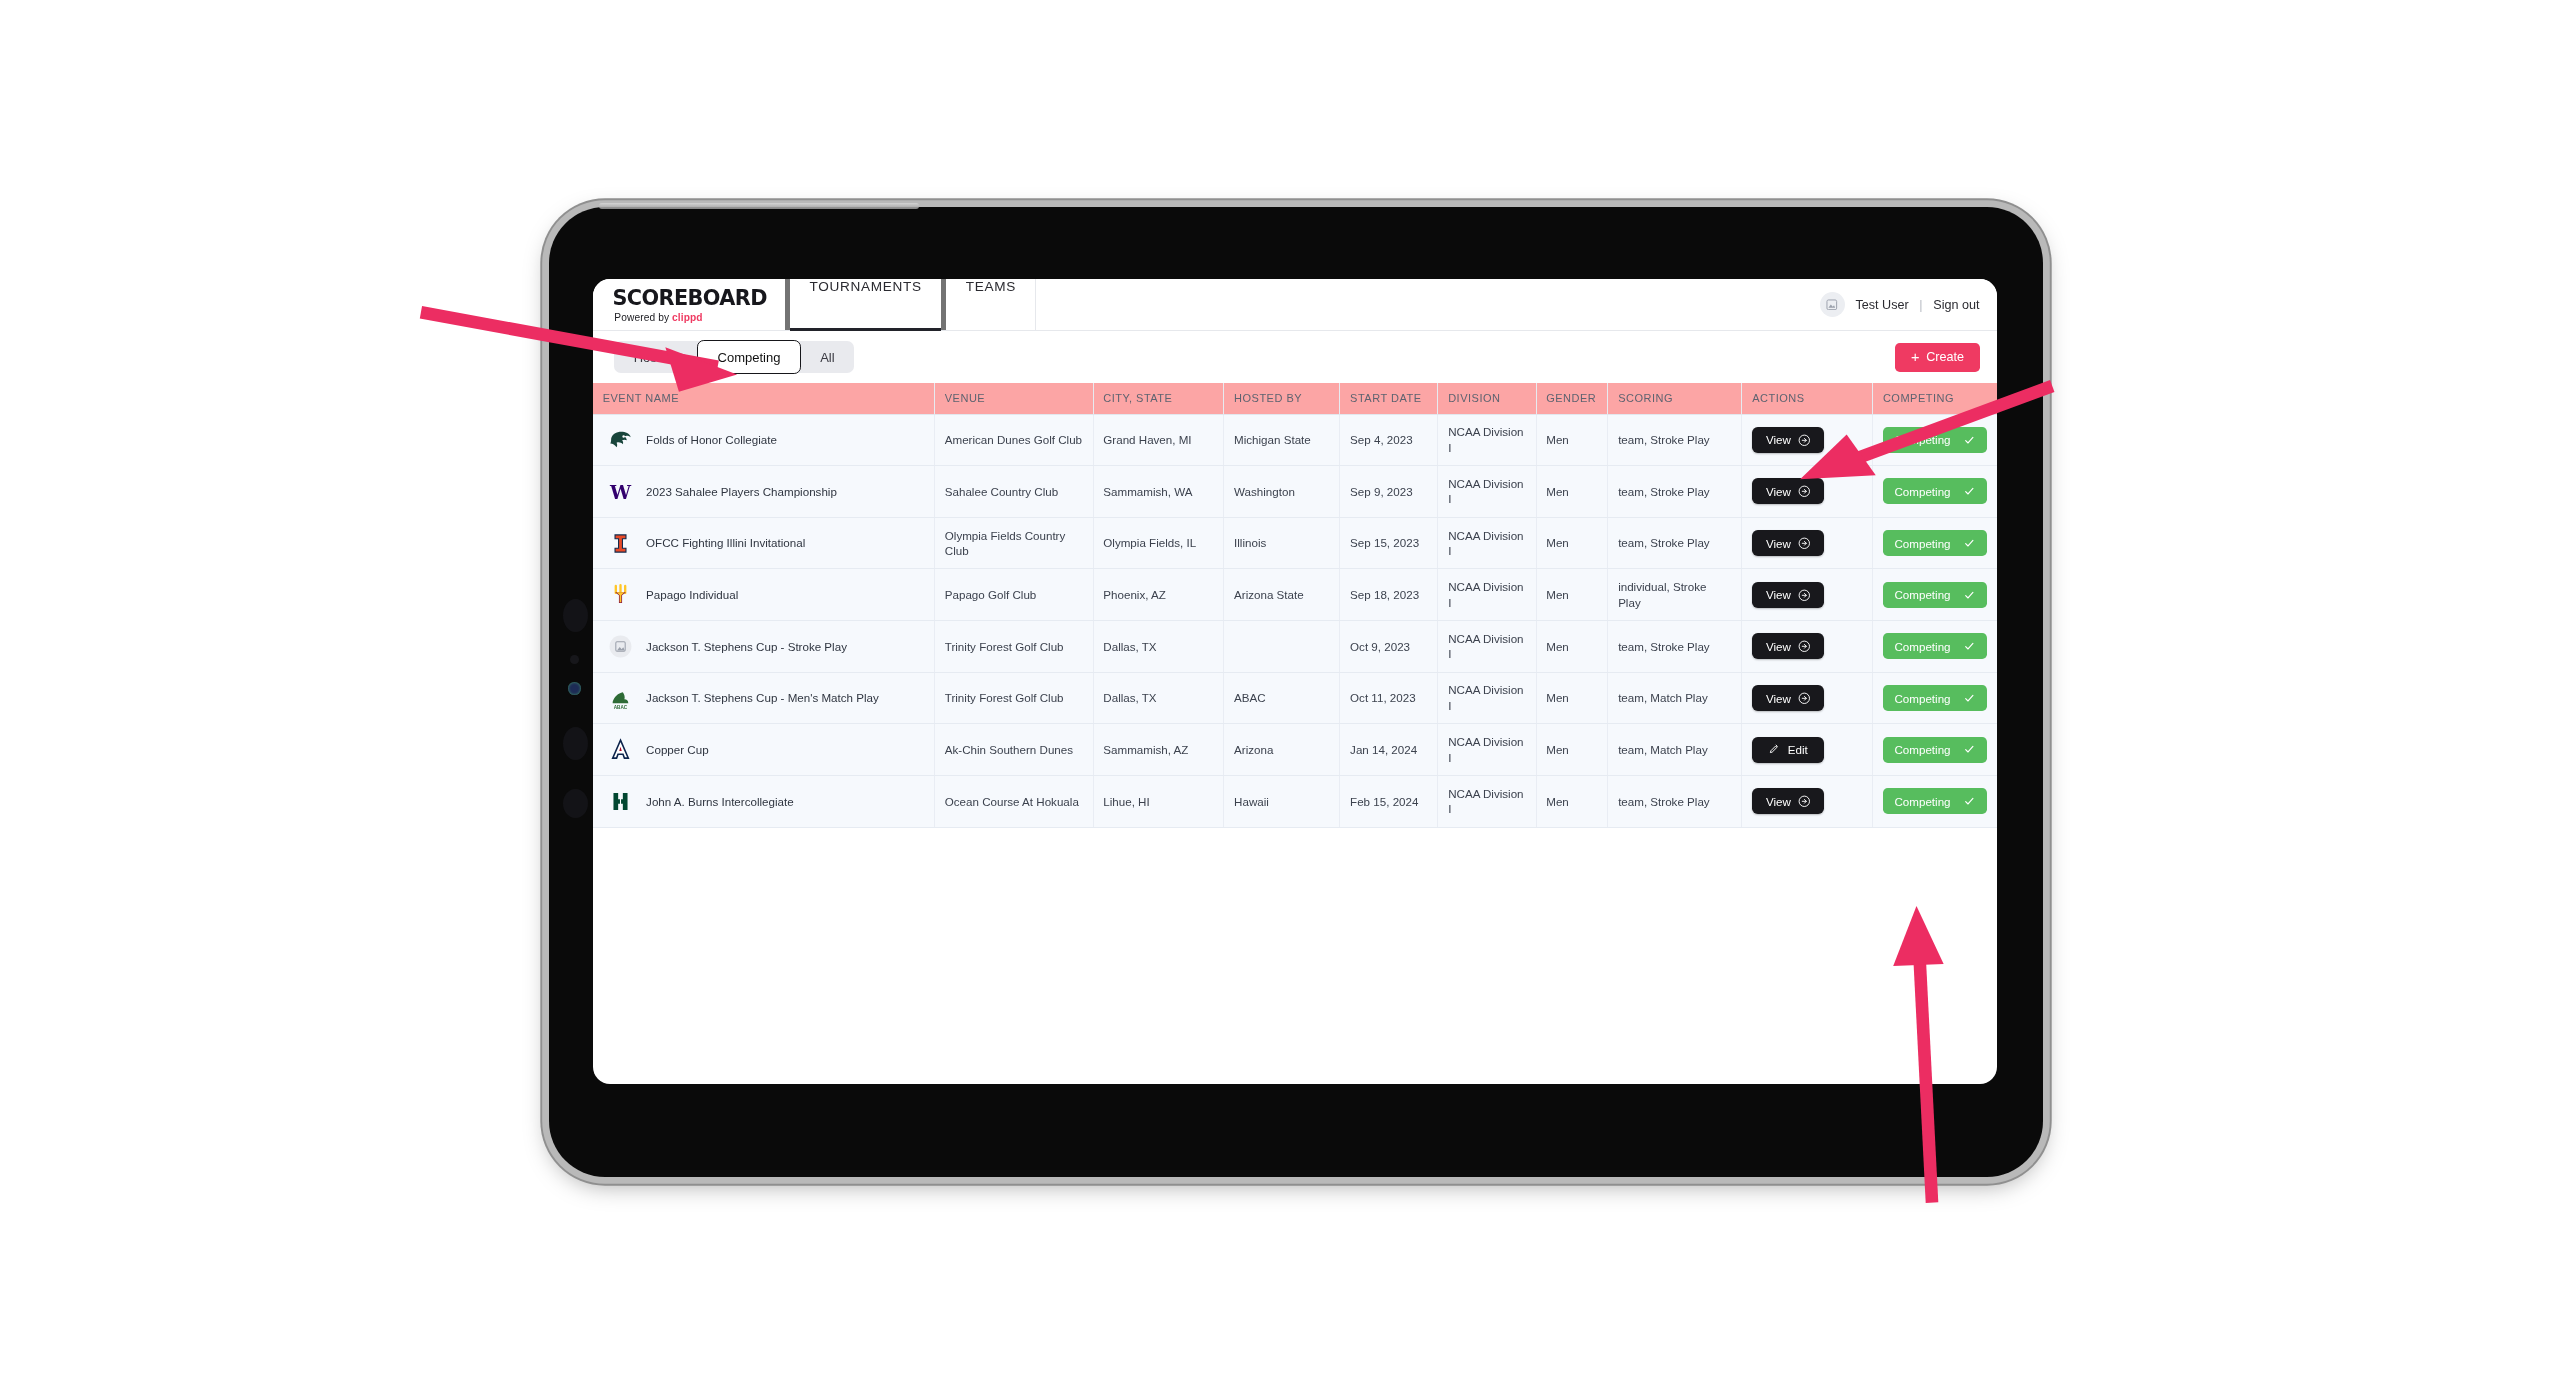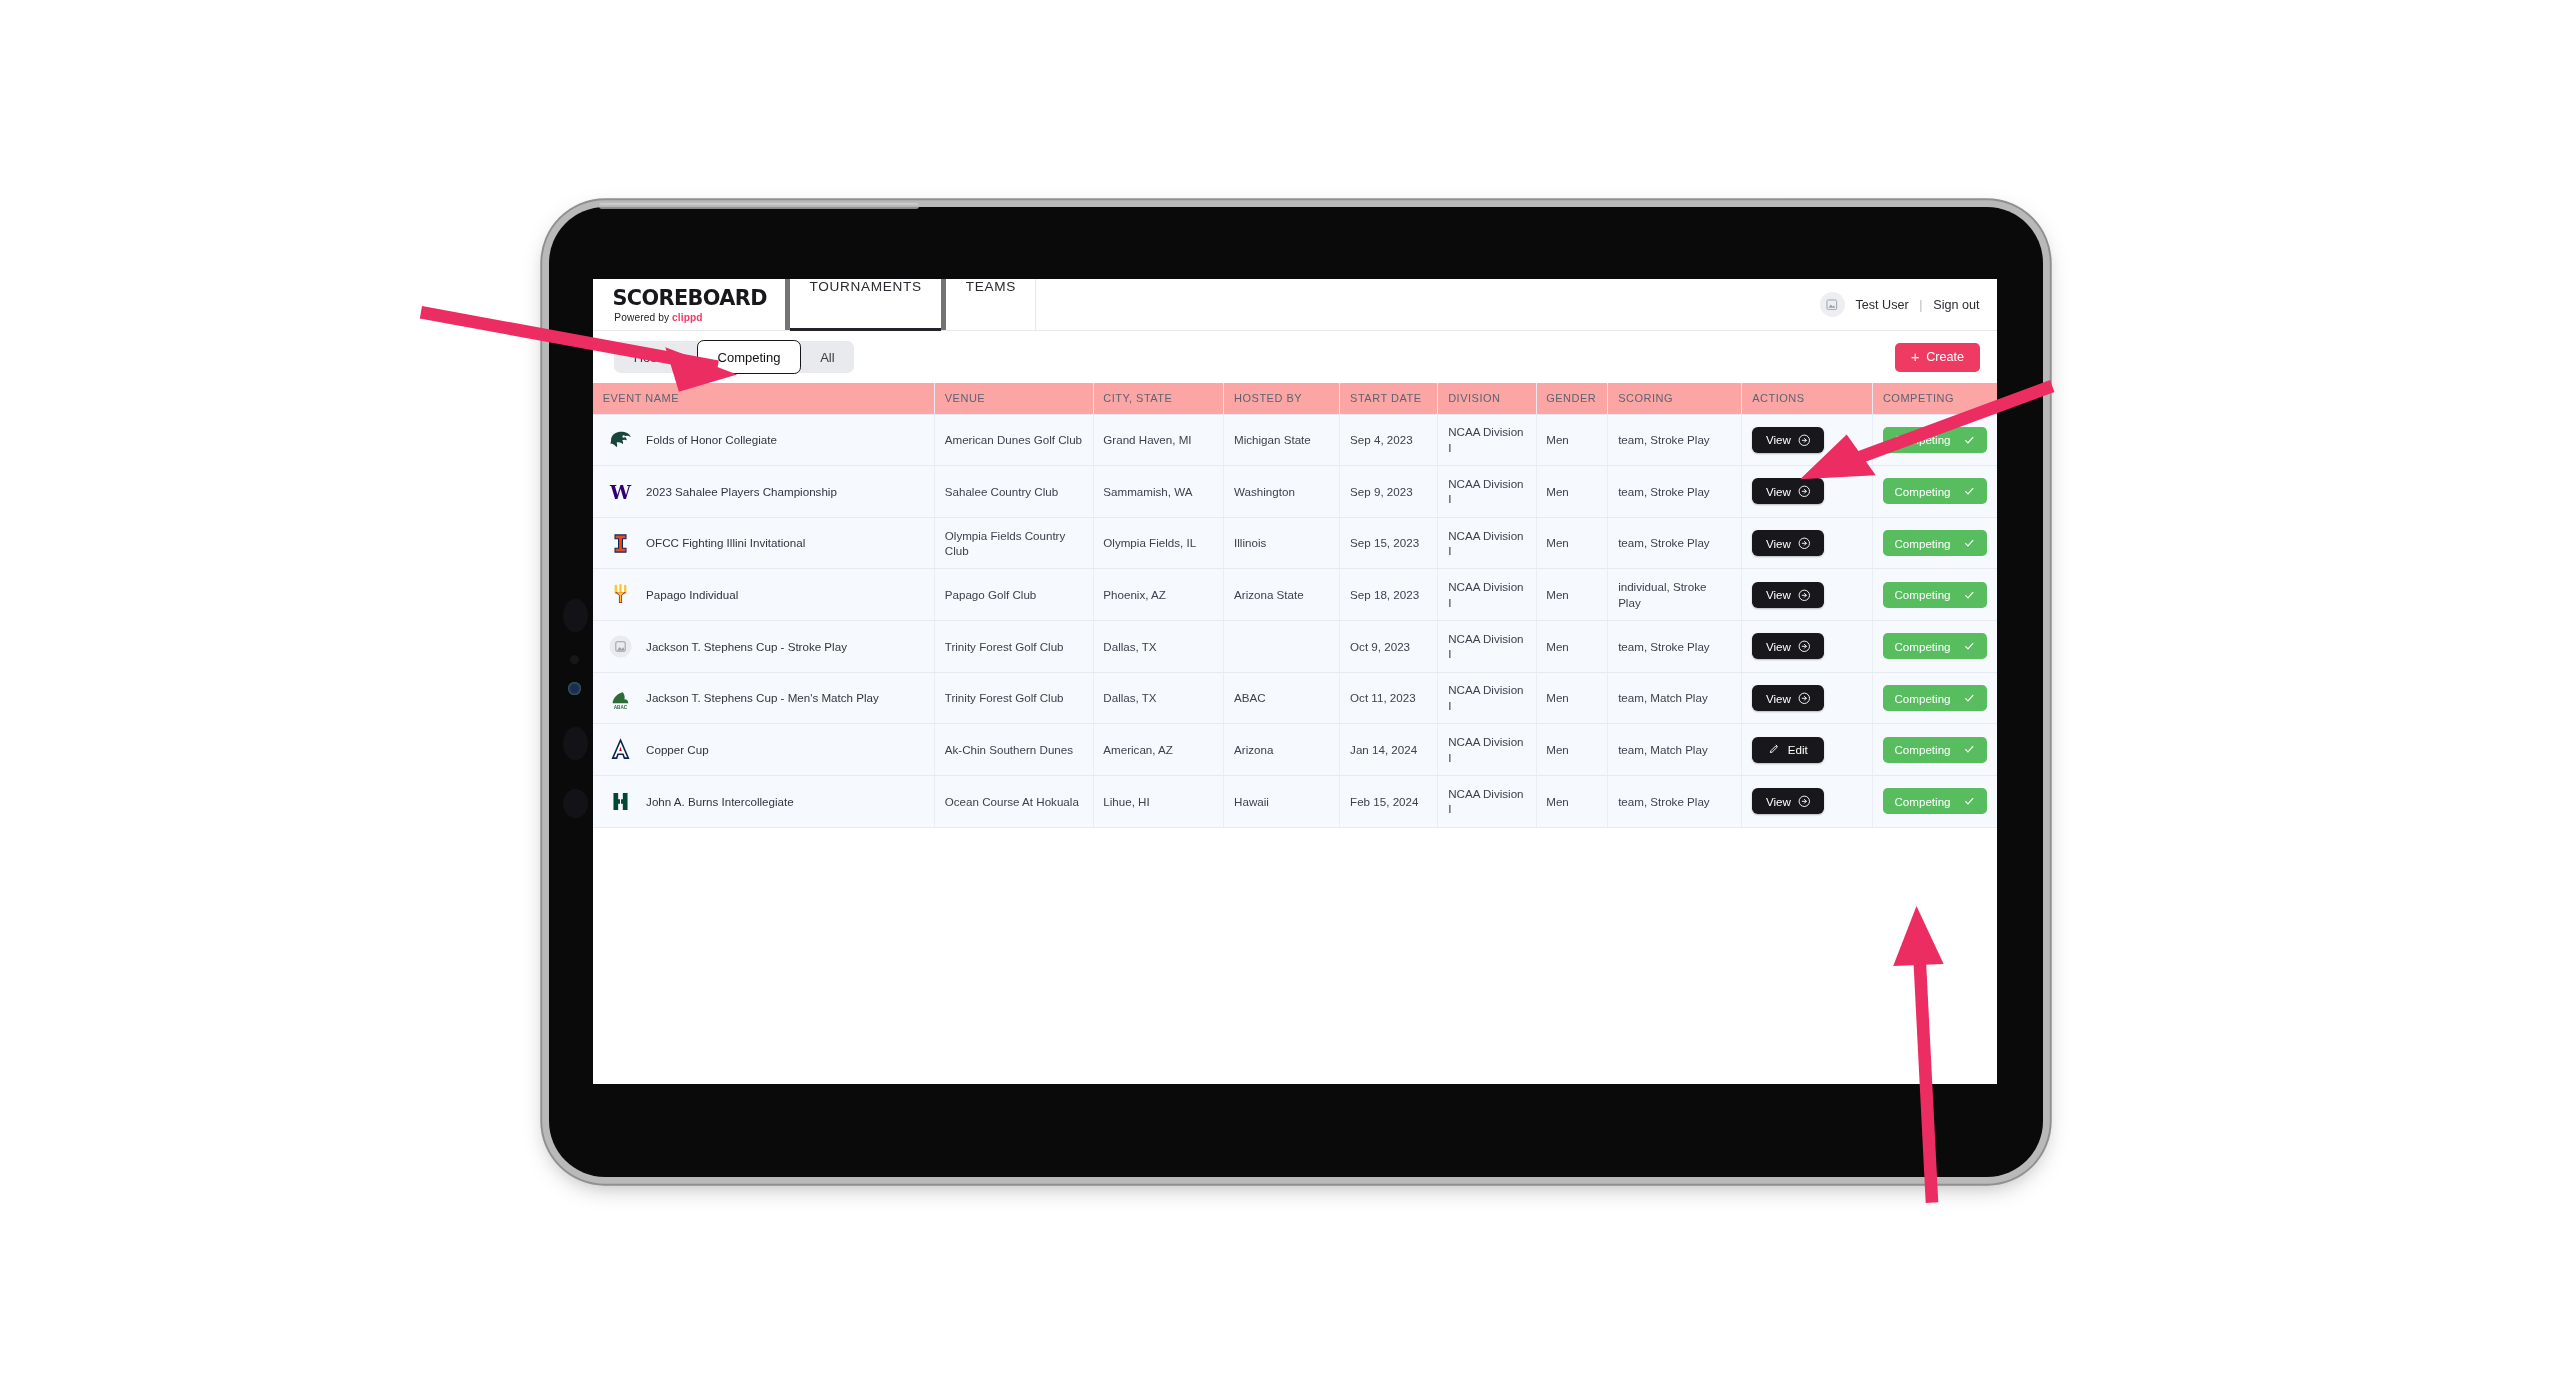--- a/index.html
+++ b/index.html
@@ -36,21 +36,21 @@
   .bezel-cam { position:absolute; left:11.6px; border-radius:50%; background:#141418; }
   .cam-a { top:392px; width:25px; height:33px; background:#131317; left:13.6px; border-radius:50%; }
   .cam-b { top:448px; width:8.7px;  height:8.7px;  left:21.3px; background:#17171b; }
   .cam-c { top:475px; width:12.6px; height:12.6px; left:19.4px; background:#1d2b55; box-shadow: inset 0 0 2.9px #496; }
   .cam-d { top:520px; width:25px; height:33px; left:13.6px; background:#131317; }
   .cam-e { top:582px; width:25px; height:29px; left:13.6px; background:#131317; }
 
   .screen {
     position: absolute; left: 44px; top: 72px;
     width: 1404px; height: 805px;
-    background: #ffffff; overflow: hidden;
+    background: #ffffff; overflow: hidden; border-radius: 17px;
   }
 
   
   .appbar {
     height: 52px; background: #fff; display: flex; align-items: stretch;
     border-bottom: 1px solid #e6e8ec; position: relative;
   }
   .brand { padding: 5.8px 19.4px 3.9px 21.3px; display:flex; flex-direction:column; justify-content:center; }
   .brand-title {
     font-family: "DejaVu Sans", sans-serif;
@@ -457,21 +457,21 @@
                     <span class="logo">
                       <svg viewBox="0 0 32 32" width="25" height="25">
                         <path d="M16 4L26 27h-5l-1.8-5h-6.4L11 27H6z" fill="#fff" stroke="#0C234B" stroke-width="2"></path>
                         <path d="M14.4 18h3.2L16 12.6z" fill="#AB0520"></path>
                       </svg>
                     </span>
                     <span class="evname">Copper Cup</span>
                   </div>
                 </td>
                 <td>Ak-Chin Southern Dunes</td>
-                <td>American, AZ</td>
+                <td>Sammamish, AZ</td>
                 <td>Arizona</td>
                 <td>Jan 14, 2024</td>
                 <td>NCAA Division I</td>
                 <td>Men</td>
                 <td>team, Match Play</td>
                 <td>
                   <button class="btn-dark">
                     <svg width="12.6" height="12.6" viewBox="0 0 16 16">
                       <path d="M3 12.2l.6-2.3 6.1-6.1 1.7 1.7-6.1 6.1z" fill="none" stroke="#fff" stroke-width="1.2" stroke-linejoin="round"></path>
                       <path d="M10.2 2.6l1.7 1.7" stroke="#fff" stroke-width="1.2" stroke-linecap="round"></path>

